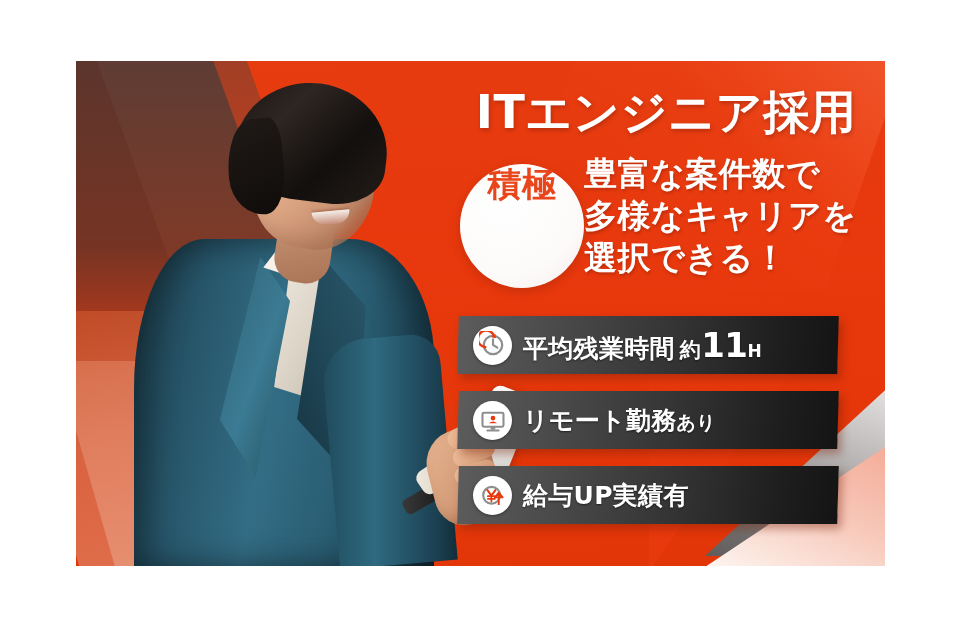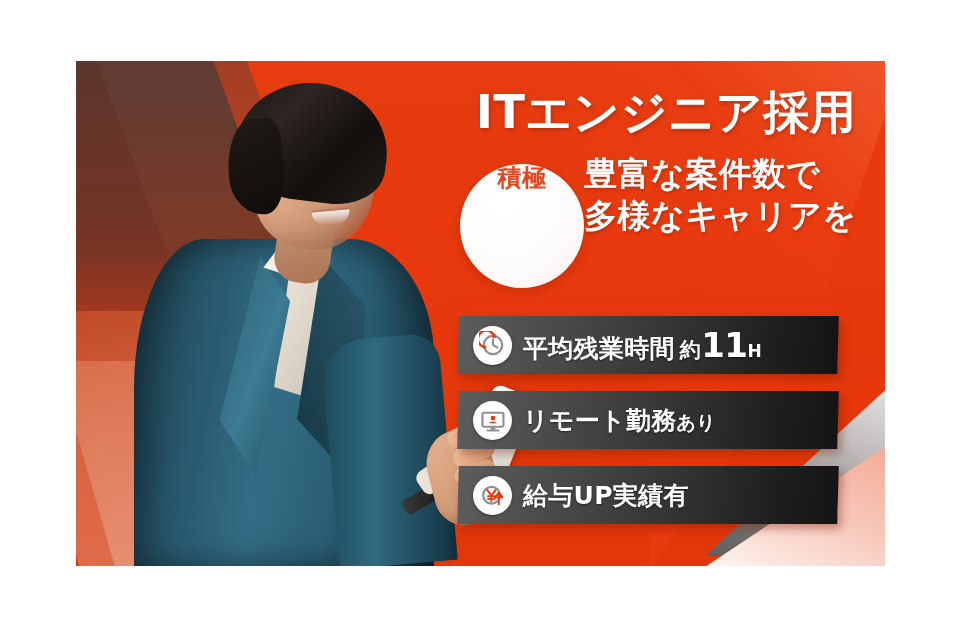--- a/index.html
+++ b/index.html
@@ -360,21 +360,21 @@
     width: 124px;
     height: 124px;
     border-radius: 50%;
     background: radial-gradient(circle at 36% 30%, #ffffff 0%, #fdfbfa 62%, #f2eceb 100%);
     box-shadow: 0 3px 10px rgba(110,30,8,0.28);
     display: flex;
     flex-direction: column;
     align-items: center;
     justify-content: flex-start;
     color: #e8451a;
-    font-size: 24px;
+    font-size: 34px;
     font-weight: bold;
     line-height: 1.18;
     letter-spacing: 0.5px;
   }
   .badge div { white-space: nowrap; }
 
   
   .bars {
     position: absolute;
     left: 382px;
@@ -470,20 +470,21 @@
     <div class="wedge-pink"></div>
     <div class="wedge-red-over"></div>
 
     <div class="content">
 
       <div class="headline">ITエンジニア採用</div>
 
       <div class="subhead">
         <div>豊富な案件数で</div>
         <div>多様なキャリアを</div>
+        <div>選択できる！</div>
       </div>
 
       <div class="badge">
         <div>積極</div>
       </div>
 
       <div class="bars">
 
         <div class="bar">
           <div class="bar-inner">

